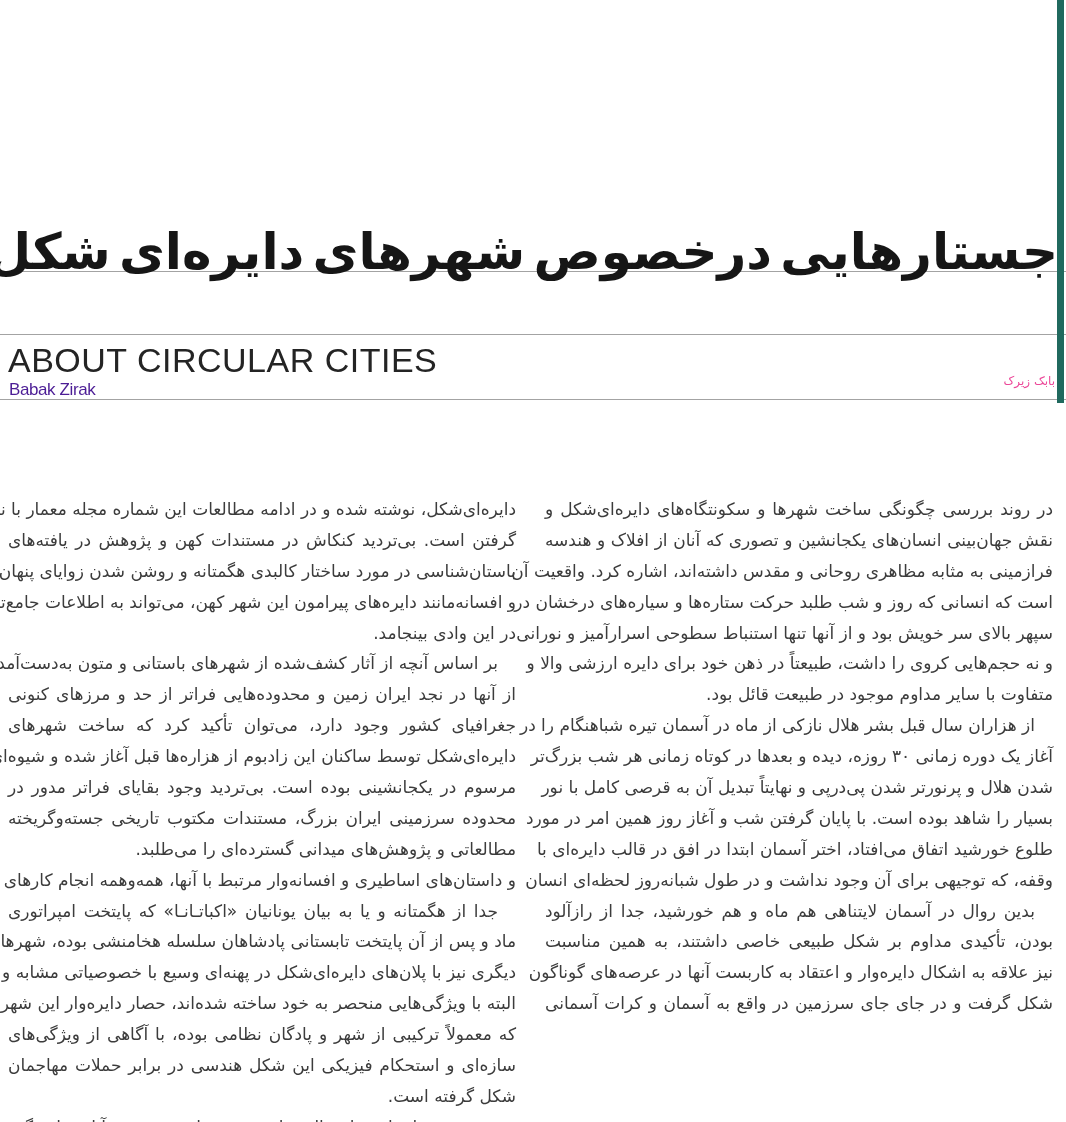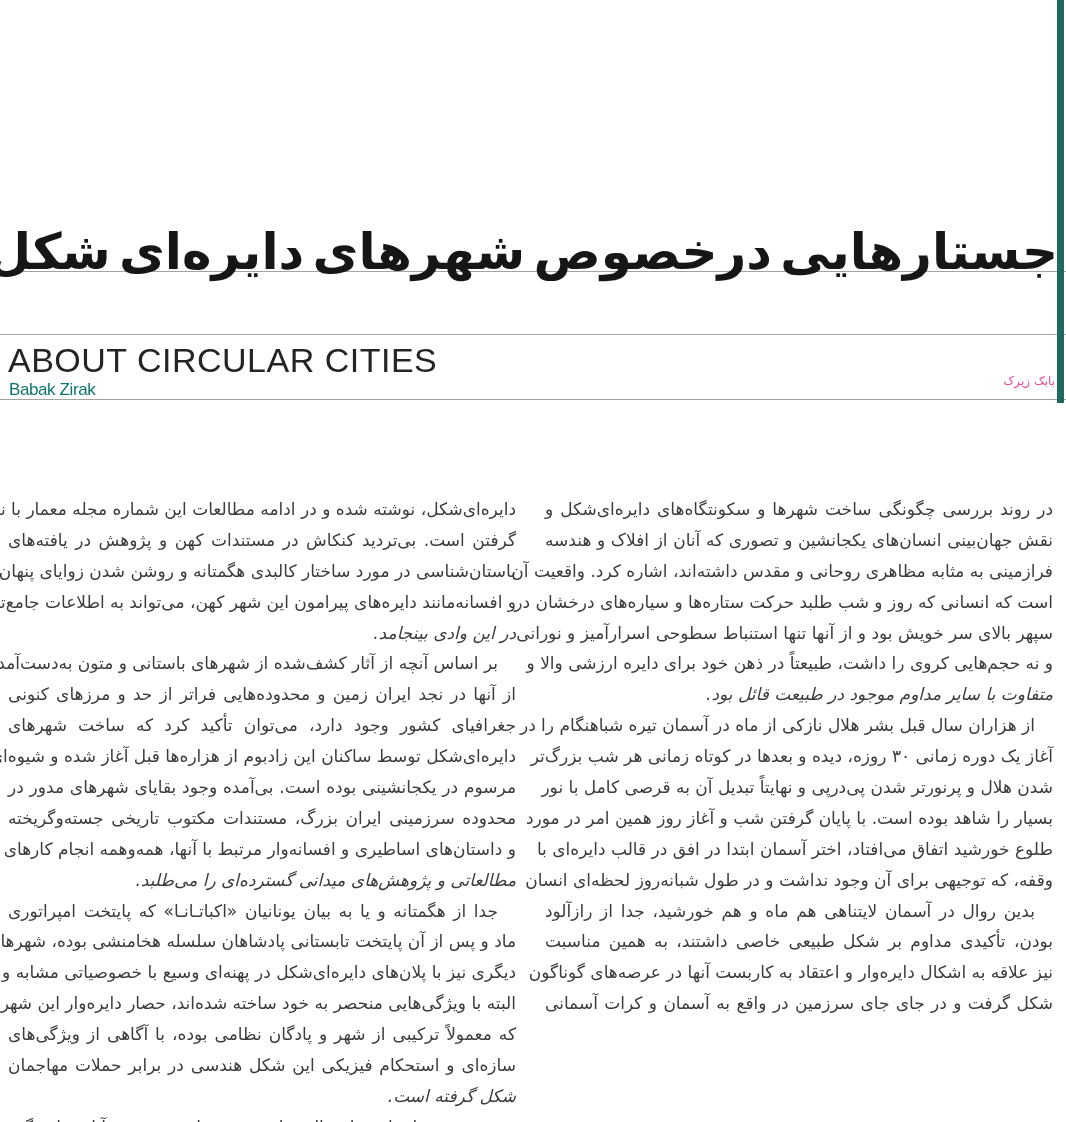--- a/index.html
+++ b/index.html
@@ -56,21 +56,21 @@
     color: #242424;
     z-index: 2;
     margin-top: 39px;
   }
   .author-en {
     position: absolute;
     top: 380px; left: 9px;
     font-family: "Liberation Sans", sans-serif;
     font-size: 17px;
     letter-spacing: -0.4px;
-    color: #0f766e;
+    color: #4c1d95;
     z-index: 2;
   }
   .author-fa {
     position: absolute;
     top: 374px; right: 11px;
     direction: rtl;
     font-family: "DejaVu Sans", sans-serif;
     font-size: 12px;
     color: #ec4899;
     z-index: 2;
@@ -90,21 +90,21 @@
     font-family: "DejaVu Sans", sans-serif;
     font-size: 17px;
     height: 30.9px;
     line-height: 30.9px;
     color: #3c3c3c;
     text-align: justify;
     text-align-last: justify;
     overflow: visible;
     white-space: nowrap;
   }
-  .line.end    { text-align-last: right; font-style: italic; }
+  .line.end    { text-align-last: right; }
   .line.indent { padding-right: 18px; }
 </style>
 </head>
 <body>
 
 <div id="page">
 
   <div class="accent-bar" style="background: rgb(32, 105, 94);"></div>
 
   <div class="rule" id="rule-title"></div>
@@ -140,24 +140,24 @@
   <div class="col" id="col-left">
       <div class="line" dir="rtl">دایره‌ای‌شکل، نوشته شده و در ادامه مطالعات این شماره مجله معمار با نام</div>
       <div class="line" dir="rtl">گرفتن است. بی‌تردید کنکاش در مستندات کهن و پژوهش در یافته‌های</div>
       <div class="line" dir="rtl">باستان‌شناسی در مورد ساختار کالبدی هگمتانه و روشن شدن زوایای پنهان</div>
       <div class="line" dir="rtl">و افسانه‌مانند دایره‌های پیرامون این شهر کهن، می‌تواند به اطلاعات جامع‌تری</div>
       <div class="line end" dir="rtl">در این وادی بینجامد.</div>
       <div class="line indent" dir="rtl">بر اساس آنچه از آثار کشف‌شده از شهرهای باستانی و متون به‌دست‌آمده</div>
       <div class="line" dir="rtl">از آنها در نجد ایران زمین و محدوده‌هایی فراتر از حد و مرزهای کنونی</div>
       <div class="line" dir="rtl">جغرافیای کشور وجود دارد، می‌توان تأکید کرد که ساخت شهرهای</div>
       <div class="line" dir="rtl">دایره‌ای‌شکل توسط ساکنان این زادبوم از هزاره‌ها قبل آغاز شده و شیوه‌ای</div>
-      <div class="line" dir="rtl">مرسوم در یکجانشینی بوده است. بی‌آمده وجود بقایای شهرهای مدور در</div>
+      <div class="line" dir="rtl">مرسوم در یکجانشینی بوده است. بی‌تردید وجود بقایای فراتر مدور در</div>
       <div class="line" dir="rtl">محدوده سرزمینی ایران بزرگ، مستندات مکتوب تاریخی جسته‌وگریخته</div>
+      <div class="line end" dir="rtl">مطالعاتی و پژوهش‌های میدانی گسترده‌ای را می‌طلبد.</div>
       <div class="line" dir="rtl">و داستان‌های اساطیری و افسانه‌وار مرتبط با آنها، همه‌وهمه انجام کارهای</div>
-      <div class="line end" dir="rtl">مطالعاتی و پژوهش‌های میدانی گسترده‌ای را می‌طلبد.</div>
       <div class="line indent" dir="rtl">جدا از هگمتانه و یا به بیان یونانیان «اکباتـانـا» که پایتخت امپراتوری</div>
       <div class="line" dir="rtl">ماد و پس از آن پایتخت تابستانی پادشاهان سلسله هخامنشی بوده، شهرهای</div>
       <div class="line" dir="rtl">دیگری نیز با پلان‌های دایره‌ای‌شکل در پهنه‌ای وسیع با خصوصیاتی مشابه و</div>
       <div class="line" dir="rtl">البته با ویژگی‌هایی منحصر به خود ساخته شده‌اند، حصار دایره‌وار این شهرها</div>
       <div class="line" dir="rtl">که معمولاً ترکیبی از شهر و پادگان نظامی بوده، با آگاهی از ویژگی‌های</div>
       <div class="line" dir="rtl">سازه‌ای و استحکام فیزیکی این شکل هندسی در برابر حملات مهاجمان</div>
       <div class="line end" dir="rtl">شکل گرفته است.</div>
       <div class="line indent" dir="rtl">در همین راستا به احتمال زیاد نقش بنیادی شهر و آبادی‌های گرد</div>
     </div>
 

